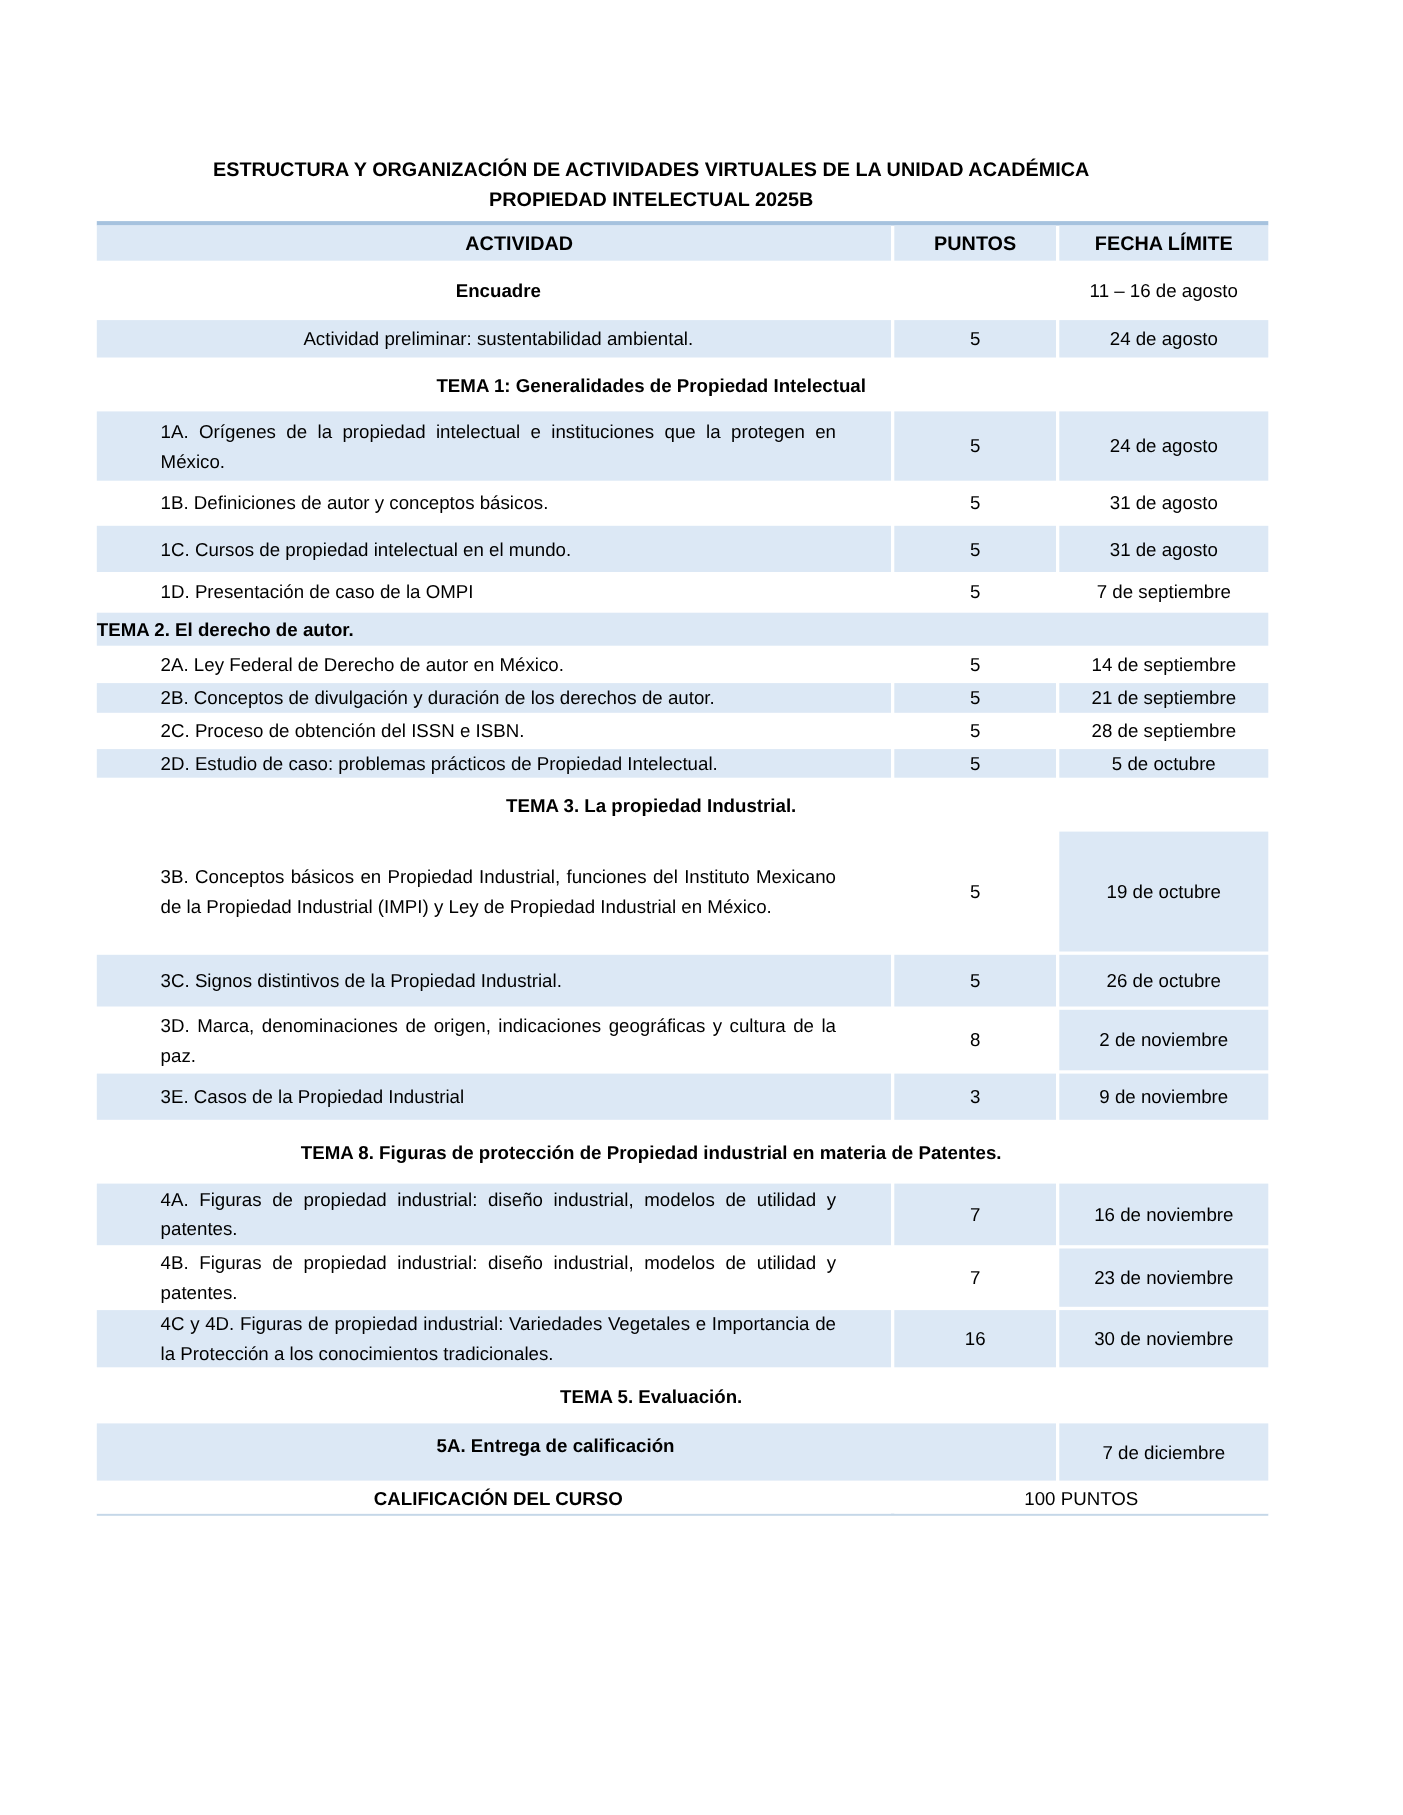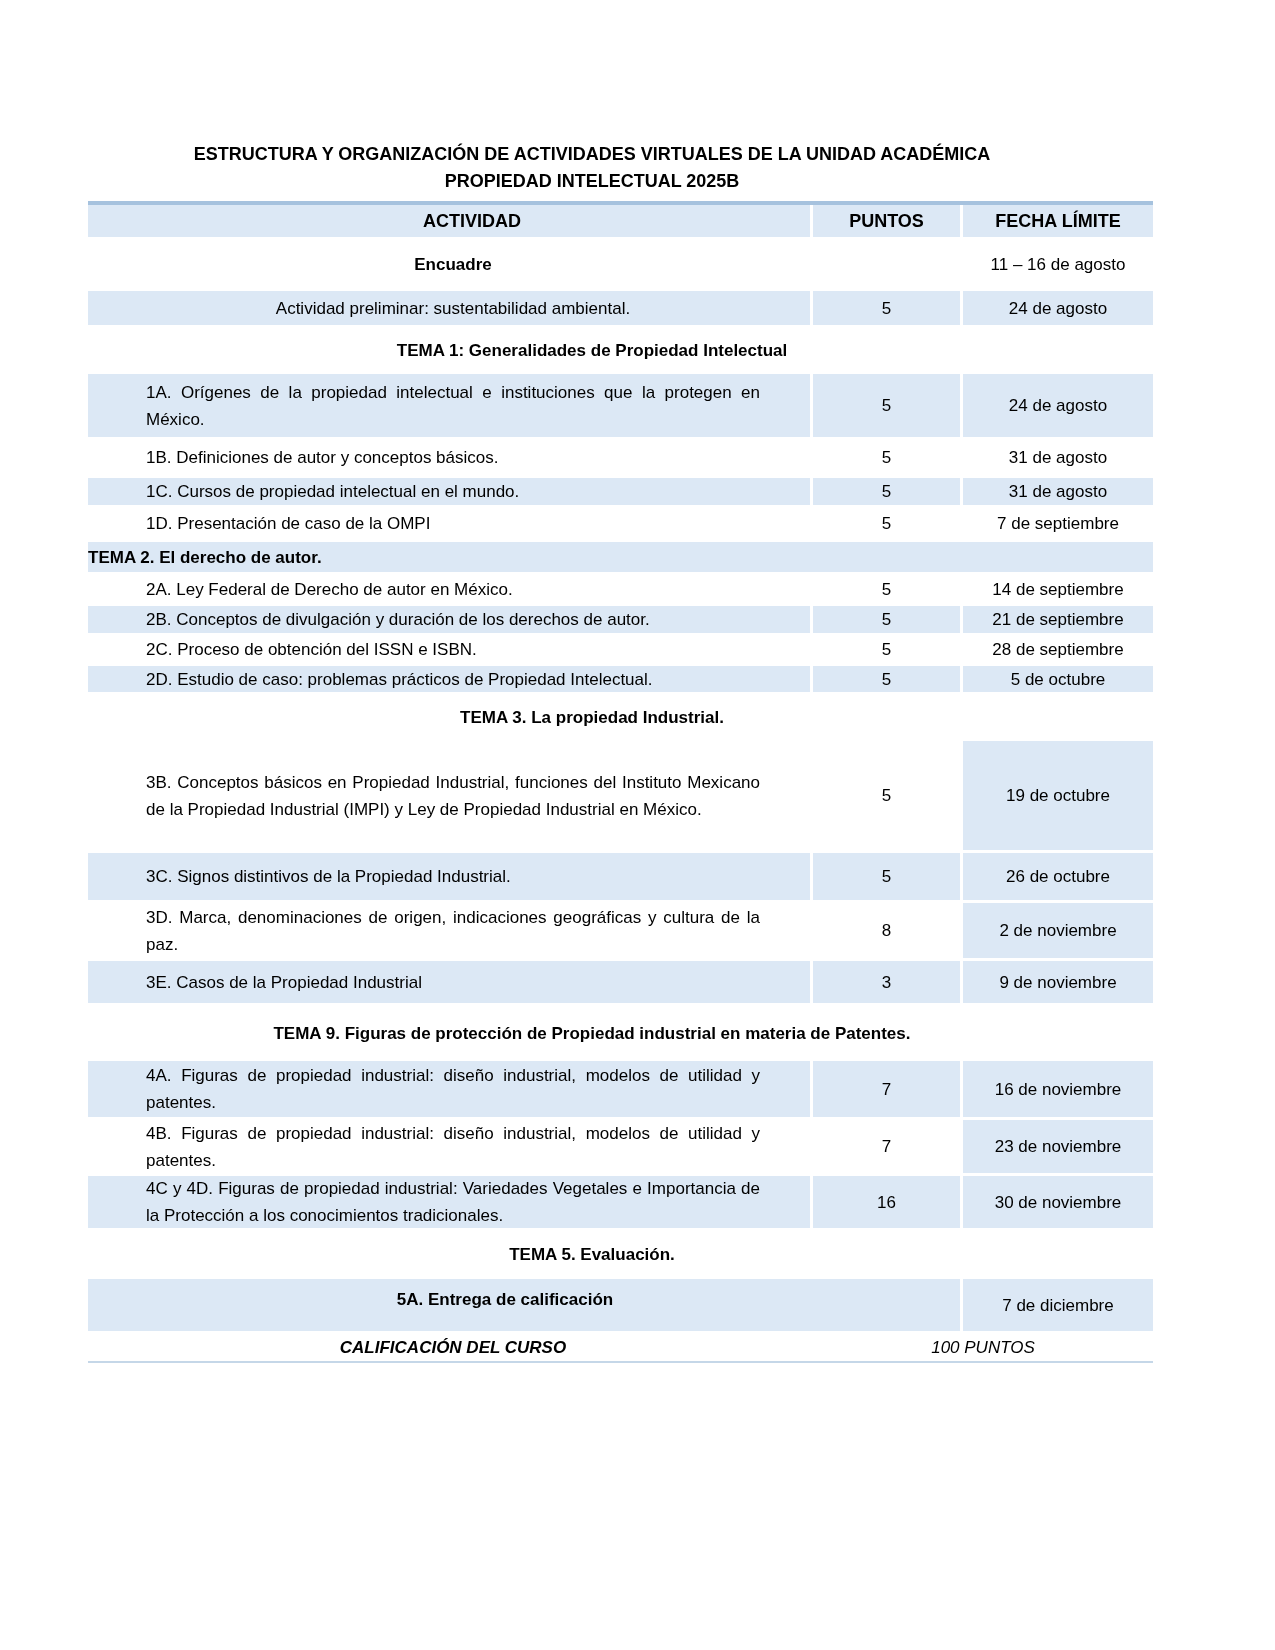--- a/index.html
+++ b/index.html
@@ -98,21 +98,21 @@
         <span>1B. Definiciones de autor y conceptos básicos.</span>
       </div>
     <div class="cell c-pts">
         <span>5</span>
       </div>
     <div class="cell c-date">
         <span>31 de agosto</span>
       </div>
   </div>
 
-  <div class="trow blue" style="height:27px">
+  <div class="trow blue" style="height:42px">
     <div class="cell c-act">
         <span>1C. Cursos de propiedad intelectual en el mundo.</span>
       </div>
     <div class="cell c-pts">
         <span>5</span>
       </div>
     <div class="cell c-date">
         <span>31 de agosto</span>
       </div>
   </div>
@@ -227,21 +227,21 @@
         <span>3E. Casos de la Propiedad Industrial</span>
       </div>
     <div class="cell c-pts">
         <span>3</span>
       </div>
     <div class="cell c-date">
         <span>9 de noviembre</span>
       </div>
   </div>
 
-  <div class="tema-heading" style="height:55px">TEMA 9. Figuras de protección de Propiedad industrial en materia de Patentes.</div>
+  <div class="tema-heading" style="height:55px">TEMA 8. Figuras de protección de Propiedad industrial en materia de Patentes.</div>
 
   <div class="trow blue" style="height:56px">
     <div class="cell c-act">
         <span>4A. Figuras de propiedad industrial: diseño industrial, modelos de utilidad y patentes.</span>
       </div>
     <div class="cell c-pts">
         <span>7</span>
       </div>
     <div class="cell c-date">
         <span>16 de noviembre</span>
@@ -276,21 +276,21 @@
 
   <div class="trow blue" style="height:52px">
     <div class="cell c-merge bold">
         <span>5A. Entrega de calificación</span>
       </div>
     <div class="cell c-date">
         <span>7 de diciembre</span>
       </div>
   </div>
 
-  <div class="trow footer-row" style="height:27px;margin-bottom:0;font-style:italic;">
+  <div class="trow footer-row" style="height:27px;margin-bottom:0;">
     <div class="cell c-act center bold">
         <span>CALIFICACIÓN DEL CURSO</span>
       </div>
     <div class="cell c-total">
         <span>100 PUNTOS</span>
       </div>
   </div>
 
 </div>
 

